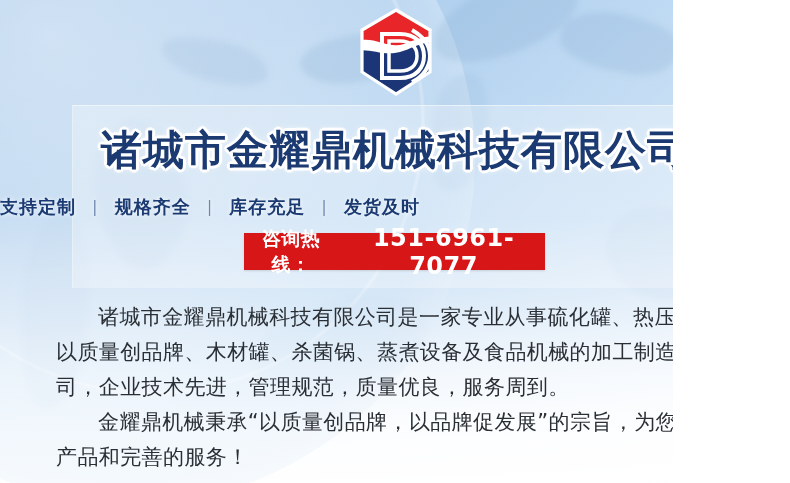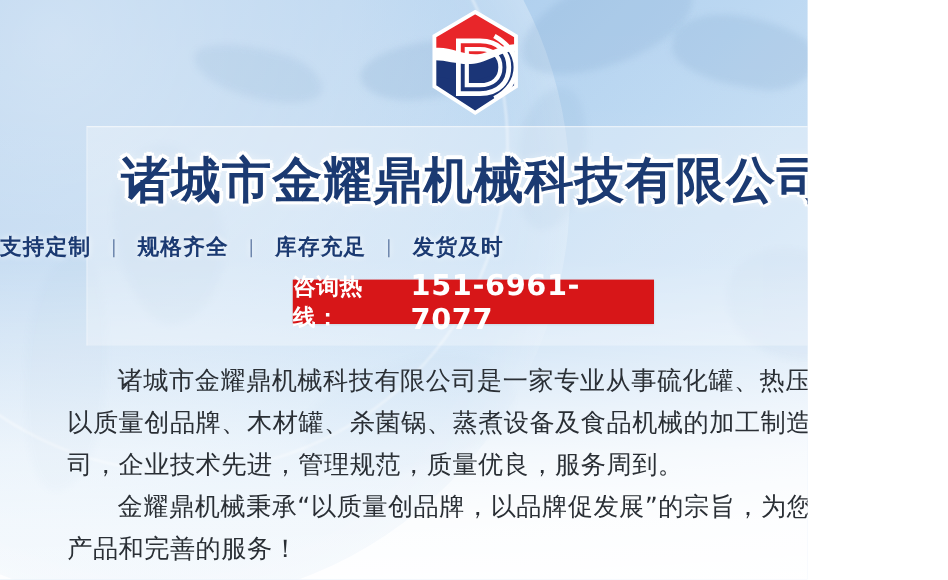--- a/index.html
+++ b/index.html
@@ -94,20 +94,21 @@
     margin:0 9px;
     transform:translateY(-1px);
   }
 
   
   .hotline{
     position:absolute;left:244px;top:233px;width:301px;height:37px;
     background:#d71618;
     display:flex;align-items:center;justify-content:center;
     box-shadow:0 1px 2px rgba(0,0,0,0.12);
+    text-align:center;
   }
   .hotline .lbl{
     color:#ffffff;font-size:19px;font-weight:bold;letter-spacing:0.5px;
   }
   .hotline .num{
     color:#ffffff;font-size:24px;font-weight:bold;letter-spacing:0.5px;
     margin-left:4px;
     font-family:"DejaVu Sans","Liberation Sans",sans-serif;
   }
 

